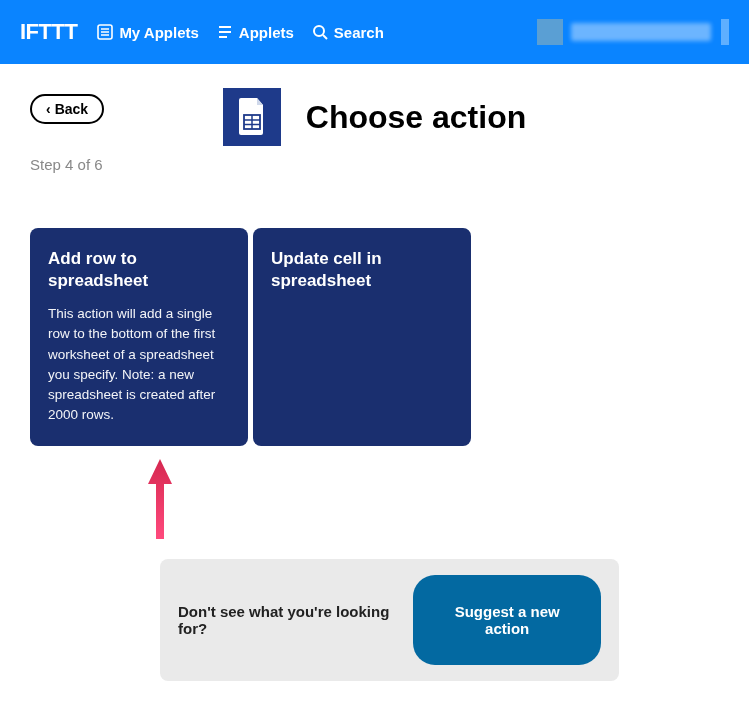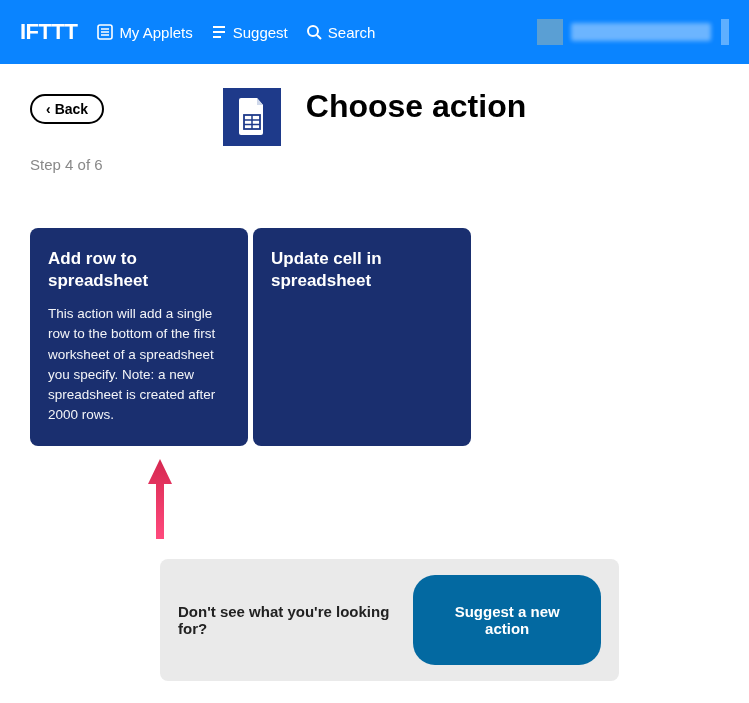--- a/index.html
+++ b/index.html
@@ -8,21 +8,21 @@
     
     .header {
       background: #0a84ff;
       height: 64px;
       display: flex;
       align-items: center;
       padding: 0 20px;
       color: #fff;
     }
     .logo { font-weight: 900; font-size: 22px; letter-spacing: -0.5px; margin-right: 20px; }
-    .nav-item { display: flex; align-items: center; margin-right: 18px; font-weight: 400; font-size: 15px; cursor: pointer; }
+    .nav-item { display: flex; align-items: center; margin-right: 18px; font-weight: 700; font-size: 15px; cursor: pointer; }
     .nav-icon { margin-right: 6px; display: flex; }
     .header-spacer { flex: 1; }
     .user-area { display: flex; align-items: center; }
     .user-avatar { width: 26px; height: 26px; background: #5a9fd4; margin-right: 8px; }
     .user-blur { width: 140px; height: 18px; background: rgba(255,255,255,0.4); filter: blur(2px); border-radius: 2px; }
     .user-end { width: 8px; height: 26px; background: rgba(255,255,255,0.35); margin-left: 10px; }
     
     
     .content { padding: 30px 30px 0; }
     
@@ -32,21 +32,21 @@
       padding: 5px 14px;
       font-weight: 700;
       font-size: 14px;
       background: #fff;
       cursor: pointer;
       display: inline-flex;
       align-items: center;
     }
     .back-btn .chev { margin-right: 4px; font-size: 14px; }
     
-    .title-row { display: flex; align-items: flex-start; justify-content: center; margin-top: -36px; }
+    .title-row { display: flex; align-items: center; justify-content: center; margin-top: -36px; }
     .service-icon { width: 58px; height: 58px; background: #1e3a8a; display:flex; align-items:center; justify-content:center; margin-right: 25px; }
     .title { font-weight: 900; font-size: 32px; color: #000; }
     .step { color: #888; font-size: 15px; margin-top: 10px; }
     
     
     .cards { display: flex; gap: 5px; margin-top: 55px; }
     .card {
       width: 218px;
       background: #1a2f6f;
       color: #fff;
@@ -106,21 +106,21 @@
     <span>My Applets</span>
   </div>
   <div class="nav-item">
     <span class="nav-icon">
       <svg width="16" height="16" viewBox="0 0 16 16">
           <line x1="2" y1="3" x2="14" y2="3" stroke="#fff" stroke-width="2"></line>
           <line x1="2" y1="8" x2="14" y2="8" stroke="#fff" stroke-width="2"></line>
           <line x1="2" y1="13" x2="10" y2="13" stroke="#fff" stroke-width="2"></line>
         </svg>
     </span>
-    <span>Suggest</span>
+    <span>Applets</span>
   </div>
   <div class="nav-item">
     <span class="nav-icon">
       <svg width="16" height="16" viewBox="0 0 16 16">
           <circle cx="7" cy="7" r="5" fill="none" stroke="#fff" stroke-width="2"></circle>
           <line x1="11" y1="11" x2="15" y2="15" stroke="#fff" stroke-width="2"></line>
         </svg>
     </span>
     <span>Search</span>
   </div>

